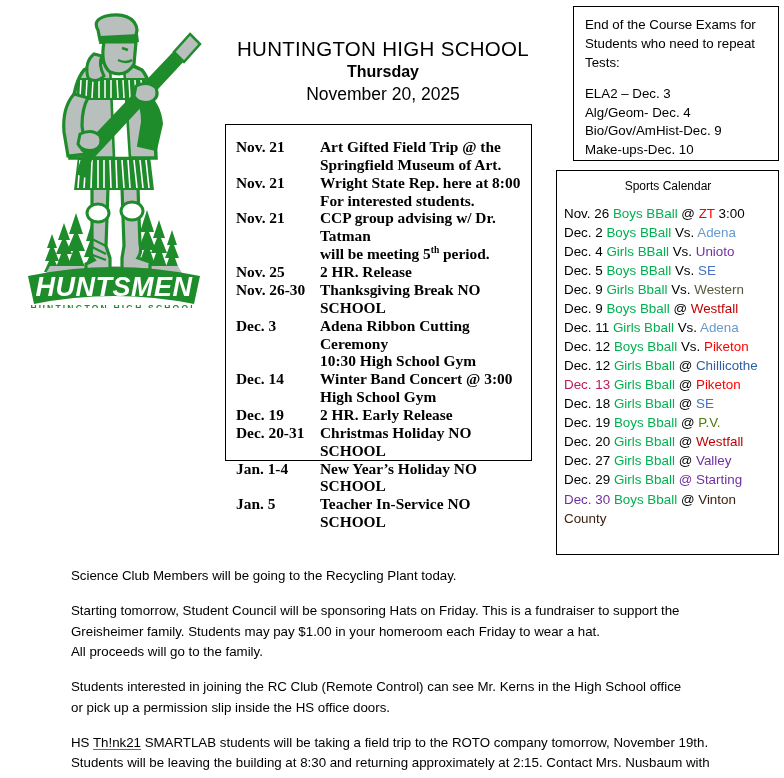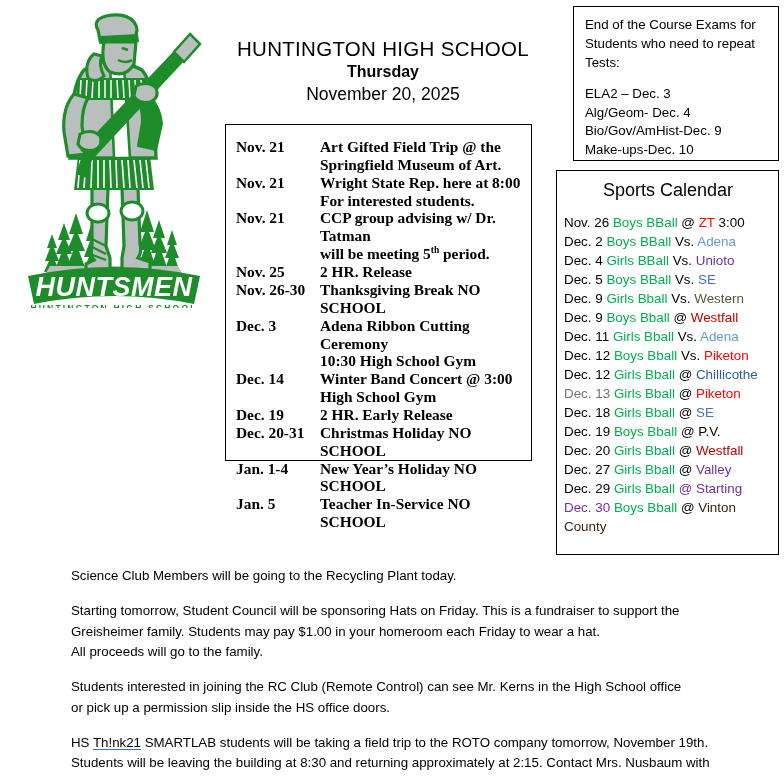--- a/index.html
+++ b/index.html
@@ -74,21 +74,21 @@
   #sports-box {
     position: absolute;
     left: 556px; top: 170px;
     width: 223px; height: 385px;
     border: 1.5px solid #000;
     background: #fff;
     padding: 7px 6px 4px 7px;
     font-size: 13.4px;
     line-height: 1.42;
   }
-  #sports-title { text-align: center; font-size: 18px; margin-bottom: 9px; }
+  #sports-title { text-align: center; font-size: 12px; margin-bottom: 9px; }
   .sports-row { white-space: normal; }
 
   
   #announcements {
     position: absolute;
     left: 71px; top: 558px;
     width: 640px;
     font-size: 13.3px;
     line-height: 1.53;
   }
@@ -272,23 +272,23 @@
   <div id="sports-list">
       <div class="sports-row"><span style="color: rgb(0, 0, 0);">Nov. 26 </span><span style="color: rgb(0, 176, 80);">Boys BBall </span><span style="color: rgb(0, 0, 0);">@ </span><span style="color: rgb(255, 0, 0);">ZT</span><span style="color: rgb(0, 0, 0);"> 3:00</span></div>
       <div class="sports-row"><span style="color: rgb(0, 0, 0);">Dec. 2 </span><span style="color: rgb(0, 176, 80);">Boys BBall </span><span style="color: rgb(0, 0, 0);">Vs. </span><span style="color: rgb(102, 153, 204);">Adena</span></div>
       <div class="sports-row"><span style="color: rgb(0, 0, 0);">Dec. 4 </span><span style="color: rgb(0, 176, 80);">Girls BBall </span><span style="color: rgb(0, 0, 0);">Vs. </span><span style="color: rgb(112, 48, 160);">Unioto</span></div>
       <div class="sports-row"><span style="color: rgb(0, 0, 0);">Dec. 5 </span><span style="color: rgb(0, 176, 80);">Boys BBall </span><span style="color: rgb(0, 0, 0);">Vs. </span><span style="color: rgb(68, 114, 196);">SE</span></div>
       <div class="sports-row"><span style="color: rgb(0, 0, 0);">Dec. 9 </span><span style="color: rgb(0, 176, 80);">Girls Bball </span><span style="color: rgb(0, 0, 0);">Vs. </span><span style="color: rgb(85, 89, 60);">Western</span></div>
       <div class="sports-row"><span style="color: rgb(0, 0, 0);">Dec. 9 </span><span style="color: rgb(0, 176, 80);">Boys Bball </span><span style="color: rgb(0, 0, 0);">@ </span><span style="color: rgb(192, 0, 0);">Westfall</span></div>
       <div class="sports-row"><span style="color: rgb(0, 0, 0);">Dec. 11 </span><span style="color: rgb(0, 176, 80);">Girls Bball </span><span style="color: rgb(0, 0, 0);">Vs. </span><span style="color: rgb(102, 153, 204);">Adena</span></div>
       <div class="sports-row"><span style="color: rgb(0, 0, 0);">Dec. 12 </span><span style="color: rgb(0, 176, 80);">Boys Bball </span><span style="color: rgb(0, 0, 0);">Vs. </span><span style="color: rgb(255, 0, 0);">Piketon</span></div>
       <div class="sports-row"><span style="color: rgb(0, 0, 0);">Dec. 12 </span><span style="color: rgb(0, 176, 80);">Girls Bball </span><span style="color: rgb(0, 0, 0);">@ </span><span style="color: rgb(46, 95, 163);">Chillicothe</span></div>
-      <div class="sports-row"><span style="color: #737373;">Dec. 13 </span><span style="color: rgb(0, 176, 80);">Girls Bball </span><span style="color: rgb(0, 0, 0);">@ </span><span style="color: rgb(255, 0, 0);">Piketon</span></div>
+      <div class="sports-row"><span style="color: #be185d;">Dec. 13 </span><span style="color: rgb(0, 176, 80);">Girls Bball </span><span style="color: rgb(0, 0, 0);">@ </span><span style="color: rgb(255, 0, 0);">Piketon</span></div>
       <div class="sports-row"><span style="color: rgb(0, 0, 0);">Dec. 18 </span><span style="color: rgb(0, 176, 80);">Girls Bball </span><span style="color: rgb(0, 0, 0);">@ </span><span style="color: rgb(68, 114, 196);">SE</span></div>
-      <div class="sports-row"><span style="color: rgb(0, 0, 0);">Dec. 19 </span><span style="color: rgb(0, 176, 80);">Boys Bball </span><span style="color: rgb(0, 0, 0);">@ </span><span style="color: #000000;">P.V.</span></div>
+      <div class="sports-row"><span style="color: rgb(0, 0, 0);">Dec. 19 </span><span style="color: rgb(0, 176, 80);">Boys Bball </span><span style="color: rgb(0, 0, 0);">@ </span><span style="color: #4d7c0f;">P.V.</span></div>
       <div class="sports-row"><span style="color: rgb(0, 0, 0);">Dec. 20 </span><span style="color: rgb(0, 176, 80);">Girls Bball </span><span style="color: rgb(0, 0, 0);">@ </span><span style="color: rgb(192, 0, 0);">Westfall</span></div>
       <div class="sports-row"><span style="color: rgb(0, 0, 0);">Dec. 27 </span><span style="color: rgb(0, 176, 80);">Girls Bball </span><span style="color: rgb(0, 0, 0);">@ </span><span style="color: rgb(112, 48, 160);">Valley</span></div>
       <div class="sports-row"><span style="color: rgb(0, 0, 0);">Dec. 29 </span><span style="color: rgb(0, 176, 80);">Girls Bball </span><span style="color: rgb(112, 48, 160);">@ </span><span style="color: rgb(112, 48, 160);">Starting</span></div>
       <div class="sports-row"><span style="color: rgb(112, 48, 160);">Dec. 30 </span><span style="color: rgb(0, 176, 80);">Boys Bball </span><span style="color: rgb(0, 0, 0);">@ </span><span style="color: rgb(59, 35, 20);">Vinton County</span></div>
     </div>
 </div>
 
 <div id="announcements">
   <p>Science Club Members will be going to the Recycling Plant today.</p>
 

